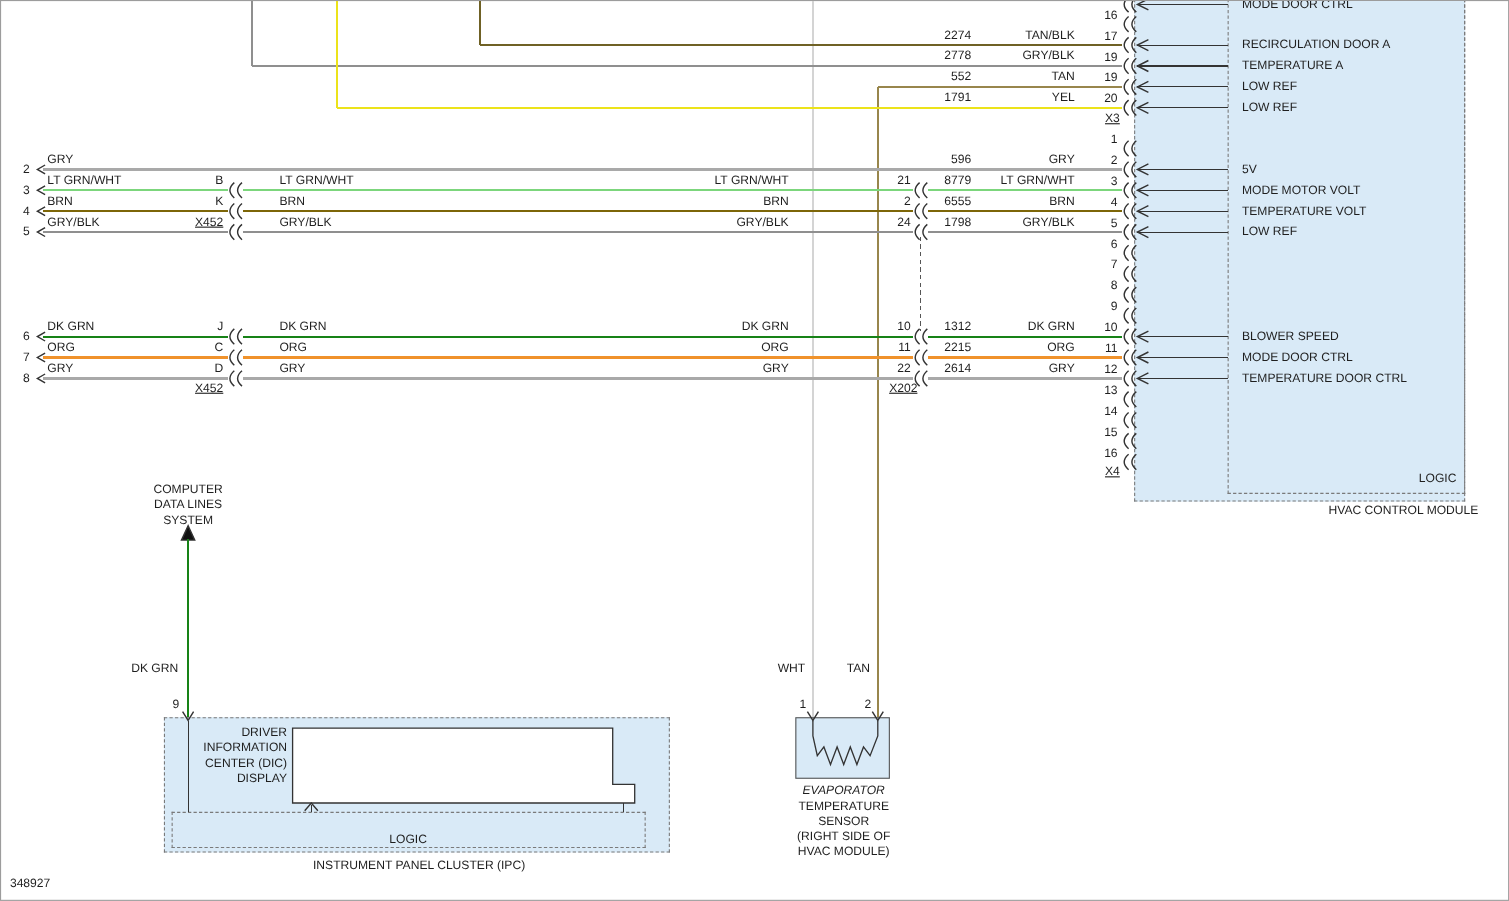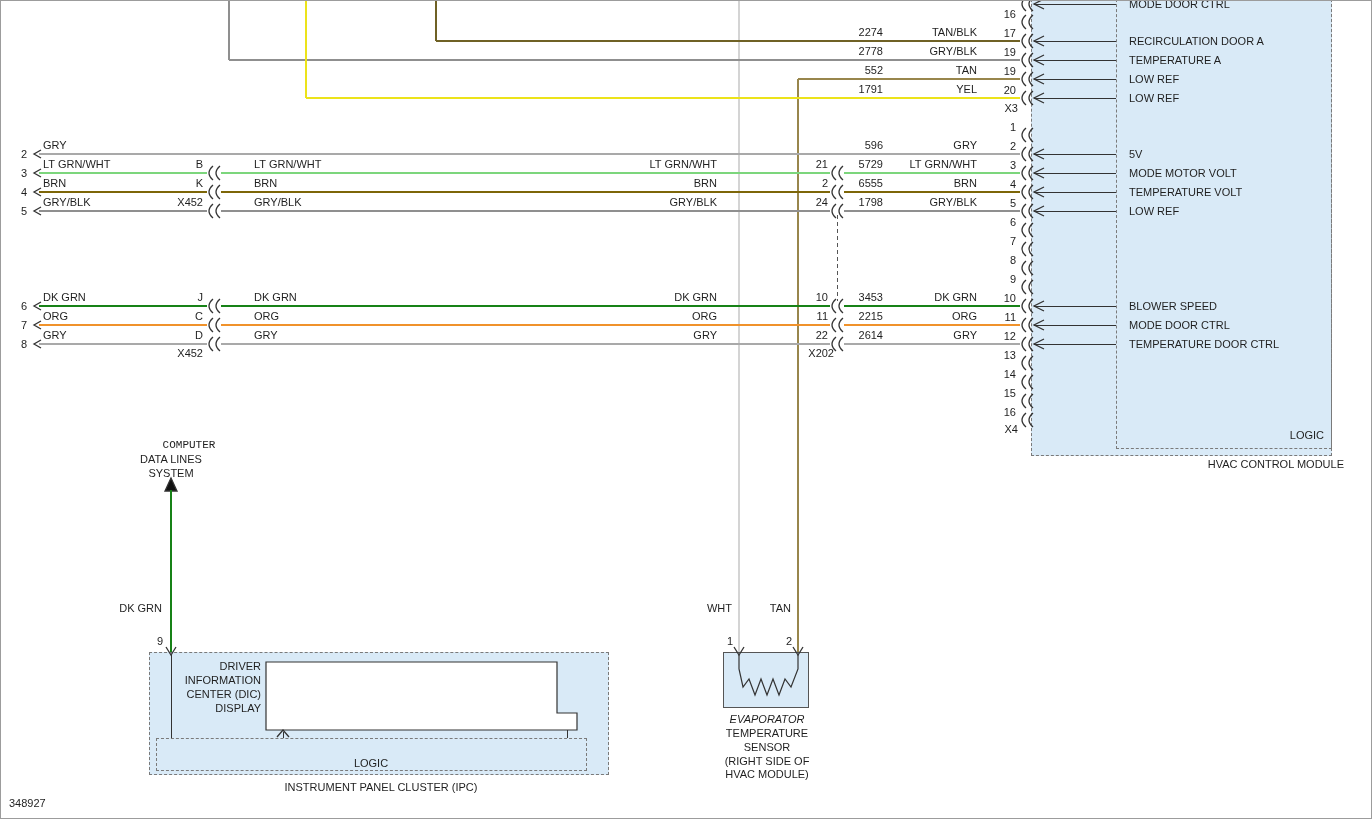--- a/index.html
+++ b/index.html
@@ -6,21 +6,21 @@
   #canvas{position:relative;width:1372px;height:819px;background:#fff;overflow:hidden;
     font-family:"Liberation Sans",sans-serif;border:1px solid #9c9c9c;box-sizing:border-box;}
   .box{position:absolute;box-sizing:border-box;z-index:1;}
   .blue{background:#d9eaf7;}
   .dashed{border:1px dashed #7a7a7a;}
   .solid{border:1px solid #555;}
   #strokes{position:absolute;left:0;top:0;z-index:2;}
   .lbl{position:absolute;font-size:11px;line-height:13px;height:13px;color:#1f1f1f;white-space:nowrap;z-index:3;}
   .r{text-align:right;}
   .c{text-align:center;}
-  .u{}
+  .u{text-decoration:underline;}
 </style>
 </head>
 <body>
 
 <div id="canvas">
 
   <div class="box blue dashed" style="left:1030px;top:-12px;width:301px;height:467px;"></div>
   <div class="box dashed" style="left:1115px;top:-12px;width:216px;height:460px;"></div>
   <div class="box blue dashed" style="left:148px;top:651px;width:460px;height:123px;"></div>
   <div class="box dashed" style="left:155px;top:737px;width:431px;height:33px;"></div>
@@ -191,21 +191,21 @@
       <div class="lbl r" style="top: 139px; right: 355px;">2</div>
       <div class="lbl" style="top: 147px; left: 1128px;">5V</div>
       <div class="lbl r" style="top: 147px; right: 1344px;">2</div>
       <div class="lbl" style="top: 138px; left: 42px;">GRY</div>
       <div class="lbl r" style="top: 138px; right: 488px;">596</div>
       <div class="lbl r" style="top: 138px; right: 394px;">GRY</div>
       <div class="lbl r" style="top: 158px; right: 355px;">3</div>
       <div class="lbl" style="top: 166px; left: 1128px;">MODE MOTOR VOLT</div>
       <div class="lbl r" style="top: 166px; right: 1344px;">3</div>
       <div class="lbl" style="top: 157px; left: 42px;">LT GRN/WHT</div>
-      <div class="lbl r" style="top: 157px; right: 488px;">5729</div>
+      <div class="lbl r" style="top: 157px; right: 488px;">8779</div>
       <div class="lbl r" style="top: 157px; right: 394px;">LT GRN/WHT</div>
       <div class="lbl r" style="top: 157px; right: 1168px;">B</div>
       <div class="lbl" style="top: 157px; left: 253px;">LT GRN/WHT</div>
       <div class="lbl r" style="top: 157px; right: 654px;">LT GRN/WHT</div>
       <div class="lbl r" style="top: 157px; right: 543px;">21</div>
       <div class="lbl r" style="top: 177px; right: 355px;">4</div>
       <div class="lbl" style="top: 185px; left: 1128px;">TEMPERATURE VOLT</div>
       <div class="lbl r" style="top: 185px; right: 1344px;">4</div>
       <div class="lbl" style="top: 176px; left: 42px;">BRN</div>
       <div class="lbl r" style="top: 176px; right: 488px;">6555</div>
@@ -224,21 +224,21 @@
       <div class="lbl r" style="top: 195px; right: 654px;">GRY/BLK</div>
       <div class="lbl r" style="top: 195px; right: 543px;">24</div>
       <div class="lbl r" style="top: 215px; right: 355px;">6</div>
       <div class="lbl r" style="top: 234px; right: 355px;">7</div>
       <div class="lbl r" style="top: 253px; right: 355px;">8</div>
       <div class="lbl r" style="top: 272px; right: 355px;">9</div>
       <div class="lbl r" style="top: 291px; right: 355px;">10</div>
       <div class="lbl" style="top: 299px; left: 1128px;">BLOWER SPEED</div>
       <div class="lbl r" style="top: 299px; right: 1344px;">6</div>
       <div class="lbl" style="top: 290px; left: 42px;">DK GRN</div>
-      <div class="lbl r" style="top: 290px; right: 488px;">3453</div>
+      <div class="lbl r" style="top: 290px; right: 488px;">1312</div>
       <div class="lbl r" style="top: 290px; right: 394px;">DK GRN</div>
       <div class="lbl r" style="top: 290px; right: 1168px;">J</div>
       <div class="lbl" style="top: 290px; left: 253px;">DK GRN</div>
       <div class="lbl r" style="top: 290px; right: 654px;">DK GRN</div>
       <div class="lbl r" style="top: 290px; right: 543px;">10</div>
       <div class="lbl r" style="top: 310px; right: 355px;">11</div>
       <div class="lbl" style="top: 318px; left: 1128px;">MODE DOOR CTRL</div>
       <div class="lbl r" style="top: 318px; right: 1344px;">7</div>
       <div class="lbl" style="top: 309px; left: 42px;">ORG</div>
       <div class="lbl r" style="top: 309px; right: 488px;">2215</div>
@@ -270,21 +270,21 @@
   <div class="lbl u r" style="right:537px;top:346px;text-align:center;">X202</div>
   <div class="lbl r" style="right:47px;top:428px;">LOGIC</div>
   <div class="lbl r" style="right:27px;top:457px;">HVAC CONTROL MODULE</div>
 
   <div class="lbl c" style="left:290px;width:160px;top:756px;">LOGIC</div>
   <div class="lbl c" style="left:270px;width:220px;top:780px;">INSTRUMENT PANEL CLUSTER (IPC)</div>
   <div class="lbl r" style="right:1110px;top:659px;">DRIVER</div>
   <div class="lbl r" style="right:1110px;top:673px;">INFORMATION</div>
   <div class="lbl r" style="right:1110px;top:687px;">CENTER (DIC)</div>
   <div class="lbl r" style="right:1110px;top:701px;">DISPLAY</div>
-  <div class="lbl c" style="left:108px;width:160px;top:438px;font-family:Liberation Mono, monospace;">COMPUTER</div>
+  <div class="lbl c" style="left:90px;width:160px;top:438px;">COMPUTER</div>
   <div class="lbl c" style="left:90px;width:160px;top:452px;">DATA LINES</div>
   <div class="lbl c" style="left:90px;width:160px;top:466px;">SYSTEM</div>
   <div class="lbl r" style="right:1209px;top:601px;">DK GRN</div>
   <div class="lbl r" style="right:1208px;top:634px;">9</div>
 
   <div class="lbl r" style="right:639px;top:601px;">WHT</div>
   <div class="lbl r" style="right:580px;top:601px;">TAN</div>
   <div class="lbl r" style="right:638px;top:634px;">1</div>
   <div class="lbl r" style="right:579px;top:634px;">2</div>
   <div class="lbl c" style="left:686px;width:160px;top:712px;font-style:italic;">EVAPORATOR</div>

